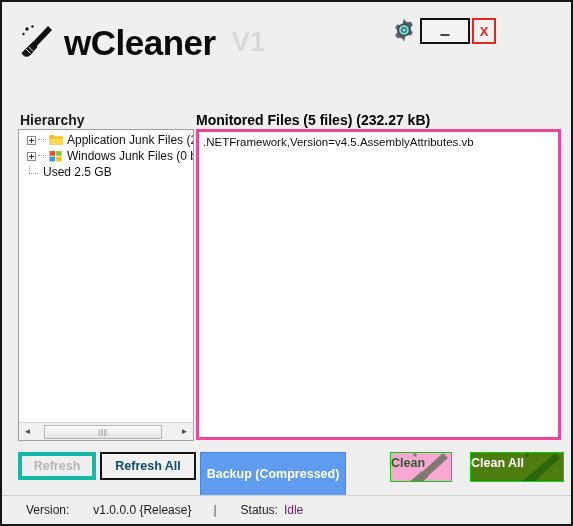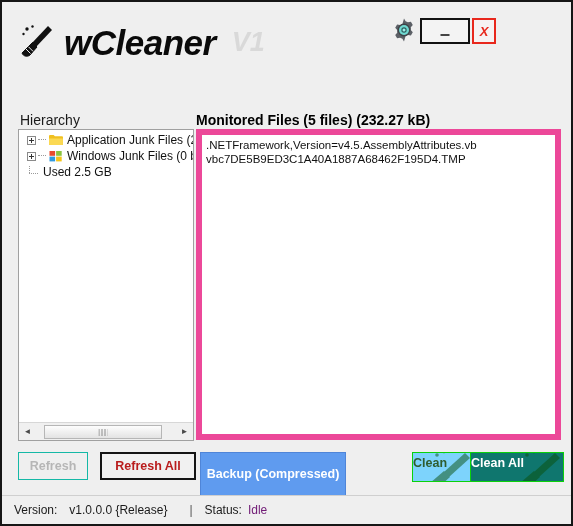--- a/index.html
+++ b/index.html
@@ -23,21 +23,20 @@
     background: #efefef;
   }
 
   
   .header {
     position: absolute;
     left: 0; top: 0;
     width: 502px;
     height: 76px;
     background: #efefef;
-    font-style: italic;
   }
   .brand {
     position: absolute;
     left: 16px;
     top: 18px;
     display: flex;
     align-items: center;
     height: 44px;
   }
   .broom-icon {
@@ -112,21 +111,21 @@
     cursor: pointer;
     font-family: "Liberation Sans", sans-serif;
   }
 
   
   .label-hierarchy {
     position: absolute;
     left: 18px;
     top: 110px;
     font-size: 14px;
-    font-weight: normal;
+    font-weight: bold;
     color: #1a1a1a;
   }
   .label-monitored {
     position: absolute;
     left: 194px;
     top: 110px;
     font-size: 14px;
     font-weight: bold;
     color: #000000;
     white-space: nowrap;
@@ -274,21 +273,21 @@
   }
 
   
   .files-panel {
     position: absolute;
     left: 194px;
     top: 127px;
     width: 365px;
     height: 311px;
     box-sizing: border-box;
-    border: 6px solid #ec4899;
+    border: 3px solid #ec4899;
     background: #ffffff;
     padding: 3px 4px;
     overflow: hidden;
   }
   .file-row {
     font-size: 11.5px;
     line-height: 14px;
     color: #111;
     white-space: nowrap;
     cursor: default;
@@ -304,61 +303,61 @@
     font-family: "Liberation Sans", sans-serif;
     display: flex;
     align-items: center;
     justify-content: center;
     cursor: pointer;
     user-select: none;
   }
   .btn-refresh {
     left: 16px;
     top: 450px;
-    width: 70px;
+    width: 78px;
     height: 28px;
-    border: 1px solid #14b8a6;
+    border: 4px solid #14b8a6;
     background: #efefef;
     color: #b6b6b6;
     cursor: default;
   }
   .btn-refresh-all {
     left: 98px;
     top: 450px;
     width: 96px;
     height: 28px;
     border: 2px solid #141414;
     background: #f1f1f1;
-    color: #b91c1c;
+    color: #0c4a6e;
   }
   .btn-backup {
     left: 198px;
     top: 450px;
     width: 146px;
     height: 44px;
     border: 1px solid #4f85d8;
     background: #5f9bef;
     color: #ffffff;
   }
   .btn-clean, .btn-clean-all {
     top: 450px;
     height: 28px;
     border: 1px solid #0bd10b;
     overflow: hidden;
     position: absolute;
   }
   .btn-clean {
-    left: 410px;
+    left: 388px;
     width: 60px;
-    background: #7dd3fc;
+    background: #f9a8d4;
   }
   .btn-clean-all {
     left: 468px;
     width: 92px;
-    background: #0f766e;
+    background: #4d7c0f;
   }
   .green-bg {
     position: absolute;
     right: -4px;
     top: -6px;
     width: 54px;
     height: 40px;
     opacity: 0.5;
   }
   .green-label {
@@ -379,21 +378,21 @@
     bottom: 0;
     width: 569px;
     height: 28px;
     background: #efefef;
     border-top: 1px solid #cfcfcf;
     display: flex;
     align-items: center;
     font-size: 12px;
     color: #1a1a1a;
   }
-  .st-item { margin-left: 12px; white-space: nowrap; }
+  .st-item { margin-left: 24px; white-space: nowrap; }
   .st-label { font-weight: normal; }
   .st-sep { margin-left: 22px; color: #555; }
   .st-idle { color: #701a75; margin-left: 6px; }
 </style>
 </head>
 <body>
 
 <div class="window">
 
   <div class="header">
@@ -469,21 +468,20 @@
         <div class="sb-thumb">
           <span class="sb-grip"></span>
         </div>
       </div>
       <div class="sb-arrow">►</div>
     </div>
   </div>
 
   <div class="files-panel">
     <div class="file-row">.NETFramework,Version=v4.5.AssemblyAttributes.vb</div>
-    <div class="file-row">vbc7DE5B9ED3C1A40A1887A68462F195D4.TMP</div>
   </div>
 
   <div class="btn btn-refresh">Refresh</div>
   <div class="btn btn-refresh-all">Refresh All</div>
   <div class="btn btn-backup">Backup (Compressed)</div>
 
   <div class="btn-clean">
     <svg class="green-bg" viewBox="0 0 54 40">
       <circle cx="14" cy="8" r="1.8" fill="#0a4f0a"></circle>
       <circle cx="21" cy="5" r="1.3" fill="#0a4f0a"></circle>

